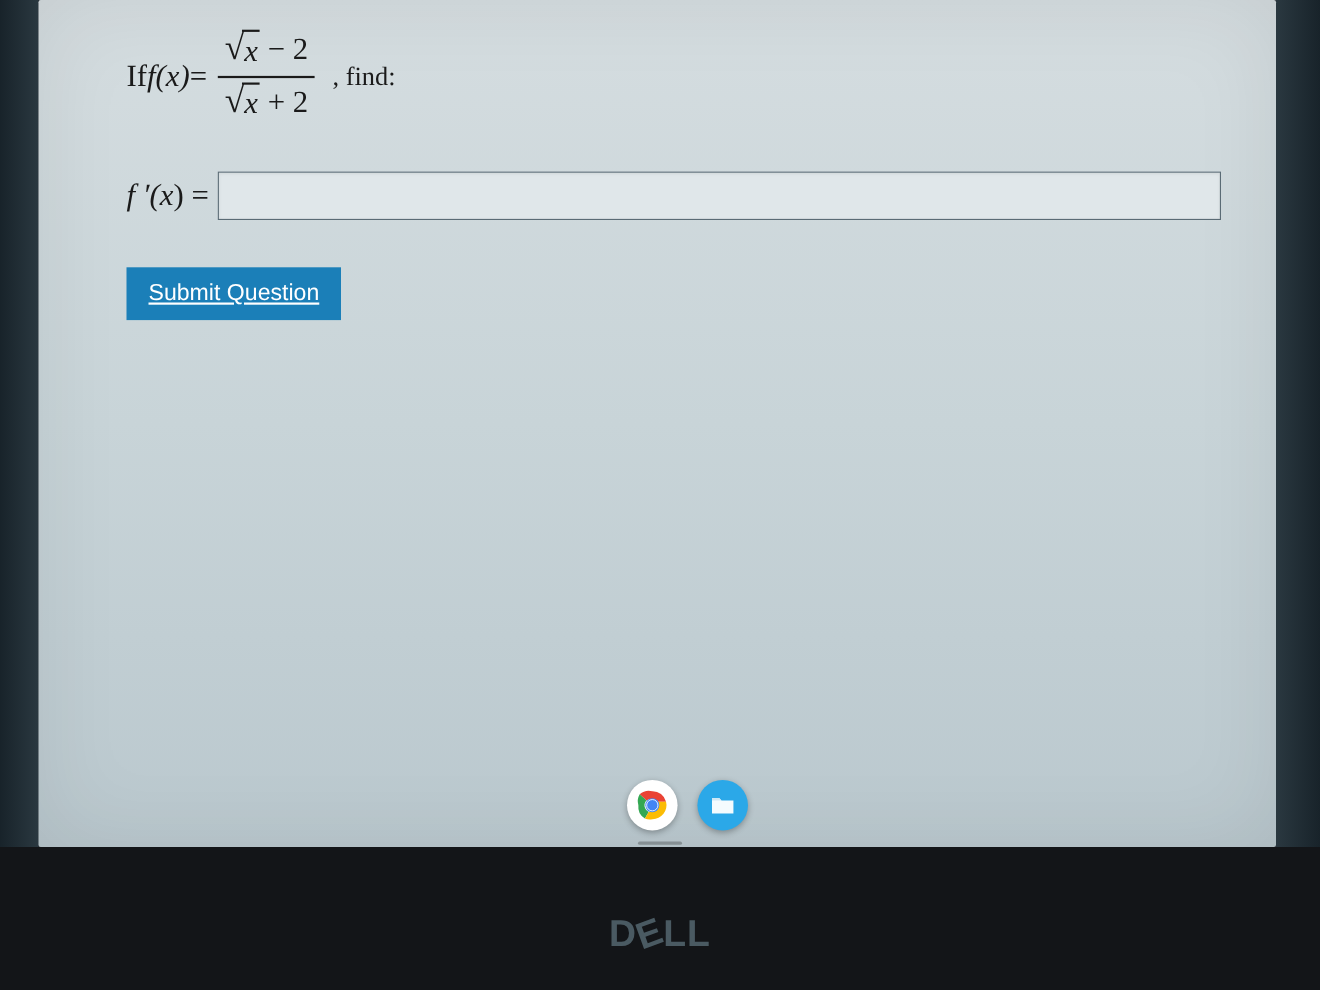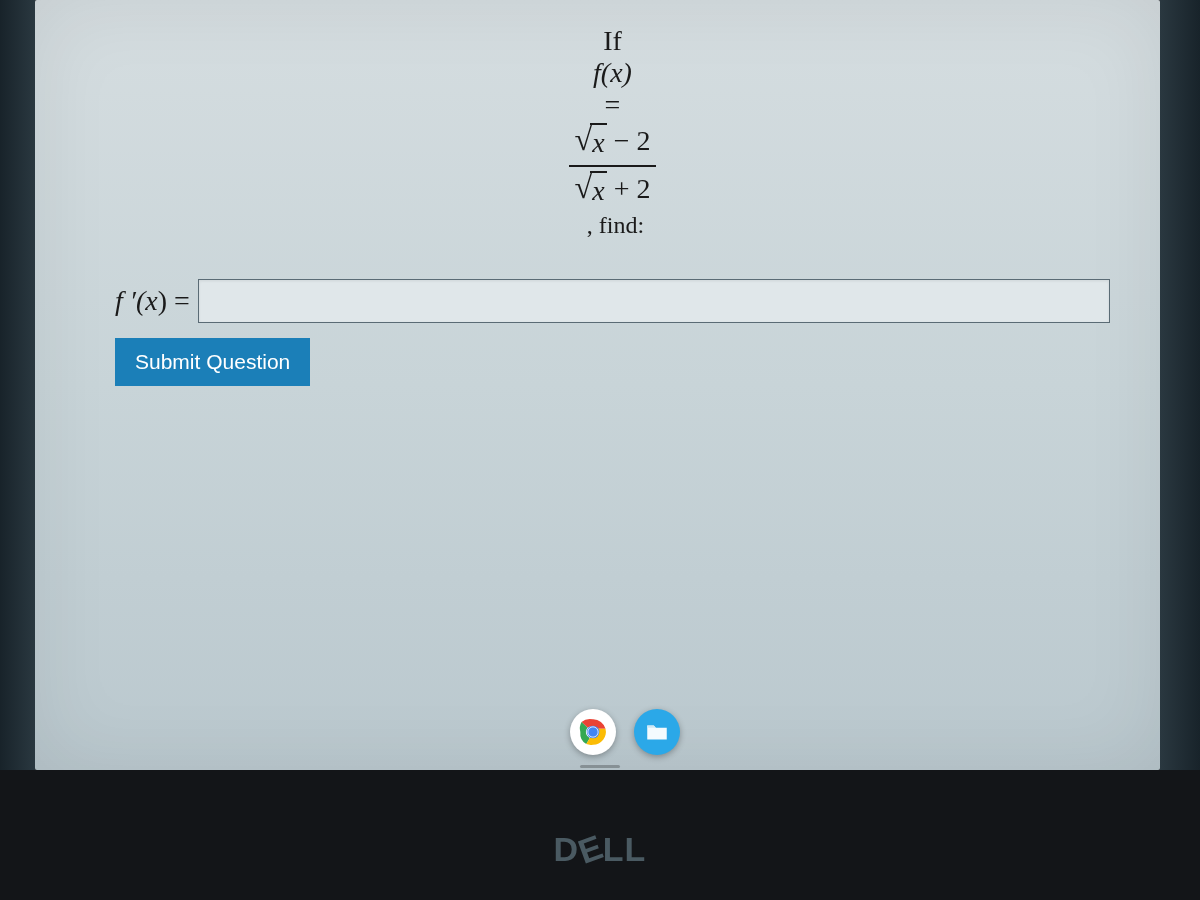--- a/index.html
+++ b/index.html
@@ -29,21 +29,20 @@
       box-shadow: inset 0 0 80px rgba(0,0,0,0.08);
     }
 
     .question-line {
       display: flex;
       align-items: center;
       font-size: 28px;
       font-family: "Times New Roman", Times, serif;
       color: #1a1a1a;
       margin-bottom: 40px;
-      flex-direction: column;
     }
 
     .math-italic {
       font-style: italic;
     }
 
     .fraction {
       display: inline-flex;
       flex-direction: column;
       align-items: center;
@@ -82,20 +81,21 @@
 
     .find-text {
       margin-left: 6px;
       font-size: 24px;
       font-family: "Times New Roman", Times, serif;
     }
 
     .answer-row {
       display: flex;
       align-items: center;
+      margin-bottom: 28px;
     }
 
     .answer-label {
       font-family: "Times New Roman", Times, serif;
       font-size: 28px;
       color: #1a1a1a;
       margin-right: 8px;
       white-space: nowrap;
     }
 
@@ -117,20 +117,21 @@
 
     .submit-btn {
       margin-top: 15px;
       background: #1b7fb8;
       color: #ffffff;
       border: none;
       font-size: 21px;
       padding: 12px 20px;
       cursor: pointer;
       font-family: inherit;
+      text-decoration: underline;
     }
 
     .bezel-bottom {
       position: absolute;
       bottom: 0;
       left: 0;
       right: 0;
       height: 130px;
       background: #131518;
       display: flex;

